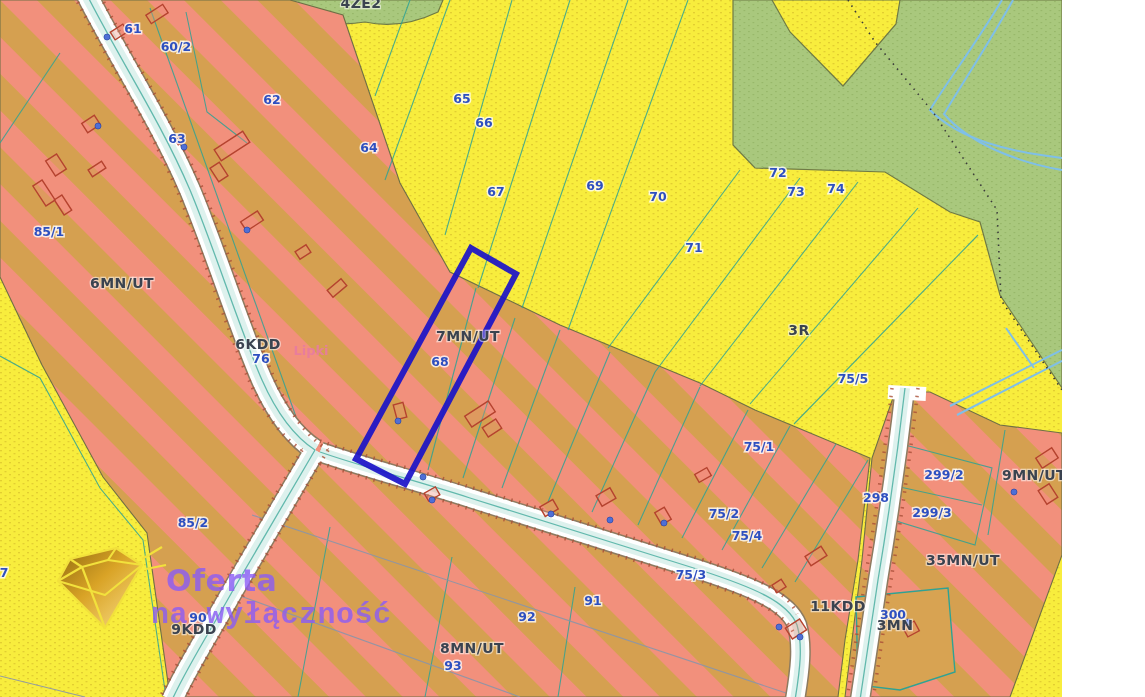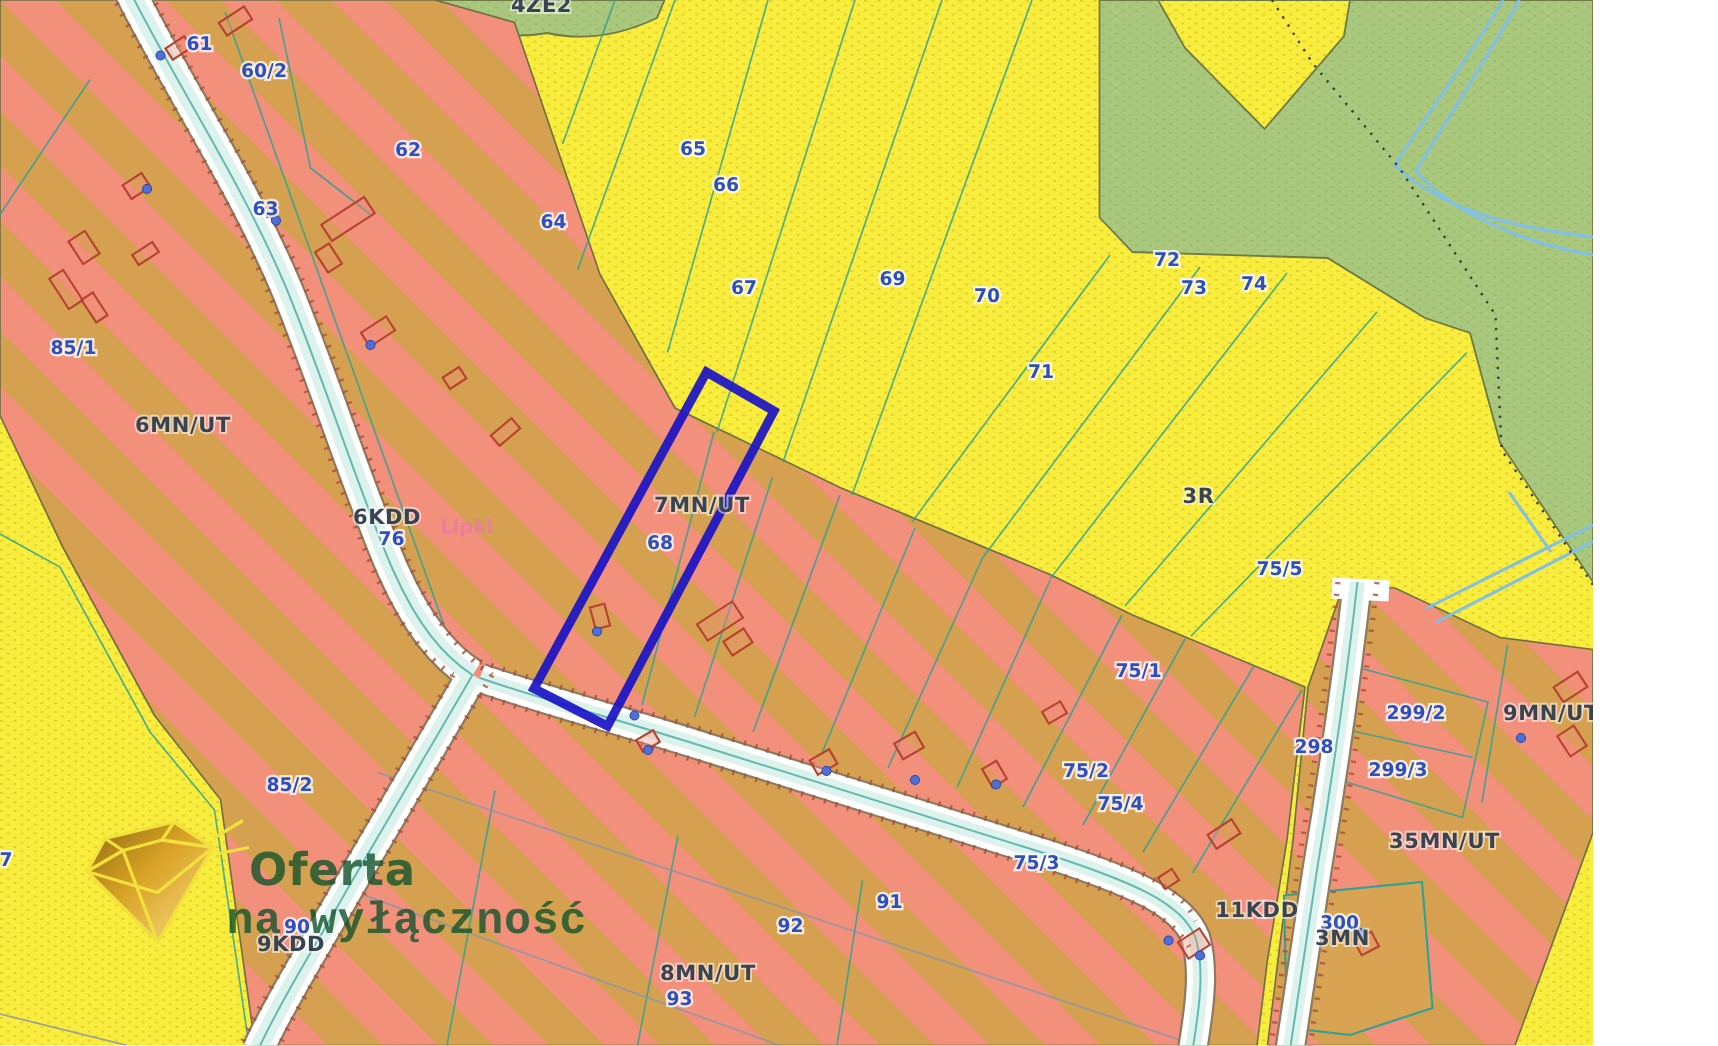--- a/index.html
+++ b/index.html
@@ -6,21 +6,21 @@
   #stage{position:relative;width:1145px;height:697px;overflow:hidden;background:#ffffff;
          font-family:"DejaVu Sans","Liberation Sans",sans-serif;}
   #map-svg{position:absolute;left:0;top:0;}
   text{font-family:"DejaVu Sans","Liberation Sans",sans-serif;}
   .lbl-parcel{fill:var(--c-parcel,#2d4fc0);font-size:12.5px;font-weight:bold;
               paint-order:stroke;stroke:rgba(255,255,255,.78);stroke-width:3px;text-anchor:middle;}
   .lbl-zone{fill:var(--c-zone,#3a4350);font-size:14px;font-weight:bold;letter-spacing:.4px;
             paint-order:stroke;stroke:rgba(255,255,255,.55);stroke-width:2.5px;text-anchor:middle;}
   .lbl-place{fill:var(--c-place,#e87ca0);font-size:13px;font-weight:bold;opacity:.9;text-anchor:middle;}
   #watermark{position:absolute;left:50px;top:535px;width:300px;height:130px;pointer-events:none;}
-  #wm-line1,#wm-line2{position:absolute;font-size:30px;font-weight:bold;color:#14532d;opacity:.8;
+  #wm-line1,#wm-line2{position:absolute;font-size:30px;font-weight:bold;color:#8b5cf6;opacity:.8;
             letter-spacing:.5px;white-space:nowrap;text-align:right;}
   #wm-line1{left:116px;top:28px;}
   #wm-line2{left:101px;top:63px;font-family:Liberation Mono, monospace;}
 </style>
 </head>
 <body>
 
 <div id="stage">
 <svg id="map-svg" width="1062" height="697" viewBox="0 0 1062 697">
   <defs>

